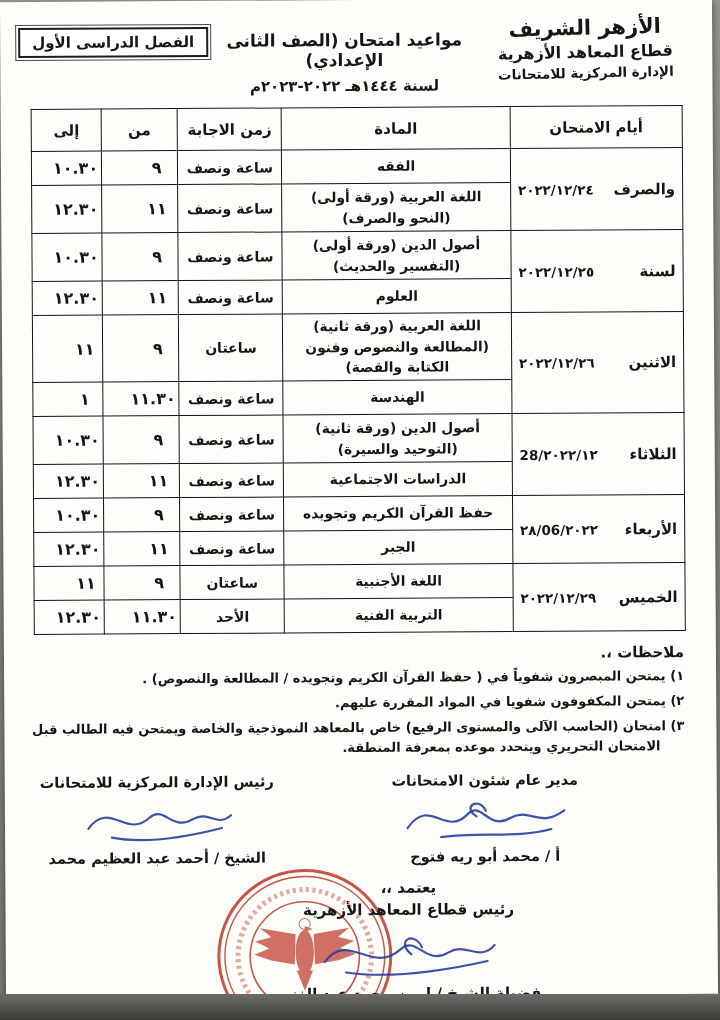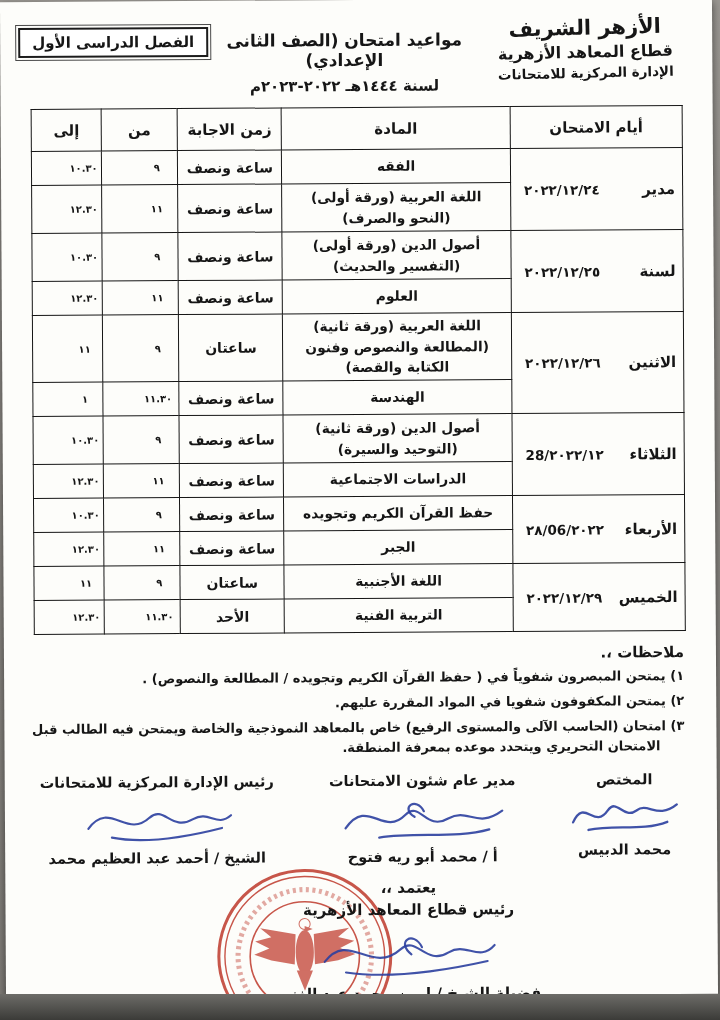--- a/index.html
+++ b/index.html
@@ -25,24 +25,24 @@
     padding:4px 12px;font-size:15px;white-space:nowrap;background:#fff;}
   
   table.schedule{width:652px;margin:10px auto 0;border-collapse:collapse;table-layout:fixed;}
   .schedule th,.schedule td{border:1.7px solid #161616;font-weight:700;text-align:center;vertical-align:middle;padding:2px 3px;}
   .schedule thead tr{height:42px;}
   .schedule th{font-size:15px;}
   .schedule tbody tr{height:34px;}
   .schedule tbody tr.tall{height:48px;}
   td.subj{font-size:13.8px;white-space:pre-line;line-height:1.5;}
   td.dur{font-size:14px;text-align:center;}
-  td.num{font-size:10px;padding-left:37px;}
+  td.num{font-size:16px;padding-left:37px;}
   td.day{font-size:15px;padding:0 7px;}
   .daywrap{display:flex;justify-content:space-between;align-items:center;}
-  .daydate{font-size:13.5px;margin-left:6px;}
+  .daydate{font-size:13.5px;}
   
   .notes{margin:12px 32px 0 26px;}
   .notes-title{font-size:15px;}
   .note{font-size:13px;margin-top:5px;line-height:1.55;padding-right:24px;text-indent:-24px;}
   
   .sigs{display:flex;margin:14px 30px 0 26px;align-items:flex-start;}
   .sig-col{text-align:center;}
   .sig-col .sig-title{font-size:14.5px;}
   .sig-col .sig-name{font-size:14.5px;margin-top:2px;}
   .c-right{width:125px;}
@@ -96,21 +96,21 @@
         <th>زمن الاجابة</th>
         <th>من</th>
         <th>إلى</th>
       </tr>
     </thead>
     <tbody>
 
       <tr>
         <td class="day" rowspan="2">
           <div class="daywrap">
-              <span class="dayname">مدير</span>
+              <span class="dayname">والصرف</span>
               <span class="daydate">٢٠٢٢/١٢/٢٤</span>
             </div>
         </td>
         <td class="subj">الفقه</td>
         <td class="dur">ساعة ونصف</td>
         <td class="num">٩</td>
         <td class="num">١٠.٣٠</td>
       </tr>
       <tr class="tall">
         <td class="subj">اللغة العربية (ورقة أولى)
@@ -221,28 +221,20 @@
   </table>
 
   <div class="notes">
     <div class="notes-title">ملاحظات ،.</div>
     <div class="note">١)  يمتحن المبصرون شفوياً في ( حفظ القرآن الكريم وتجويده / المطالعة والنصوص) .</div>
     <div class="note">٢)  يمتحن المكفوفون شفويا في المواد المقررة عليهم.</div>
     <div class="note">٣)  امتحان (الحاسب الآلى والمستوى الرفيع) خاص بالمعاهد النموذجية والخاصة ويمتحن فيه الطالب قبل الامتحان التحريري ويتحدد موعده بمعرفة المنطقة.</div>
   </div>
 
   <div class="sigs">
-    <div class="sig-col c-right">
-      <div class="sig-title">المختص</div>
-      <svg class="sig" width="118" height="50" viewBox="0 0 120 52">
-        <path d="M6 34 C18 8 28 42 42 22 C52 8 58 32 72 22 C84 13 94 32 114 16"></path>
-        <path d="M22 42 C48 36 78 44 104 34"></path>
-      </svg>
-      <div class="sig-name">محمد الدبيس</div>
-    </div>
     <div class="sig-col c-center">
       <div class="sig-title">مدير عام شئون الامتحانات</div>
       <svg class="sig" width="190" height="56" viewBox="0 0 190 60">
         <path d="M12 40 C36 6 52 50 76 26 C92 10 98 44 122 30 C144 18 152 42 180 22"></path>
         <path d="M48 50 C88 44 130 52 166 42"></path>
         <path d="M96 22 c-8 -16 -26 -4 -10 6"></path>
       </svg>
       <div class="sig-name">أ / محمد أبو ريه فتوح</div>
     </div>
     <div class="sig-col c-left">

